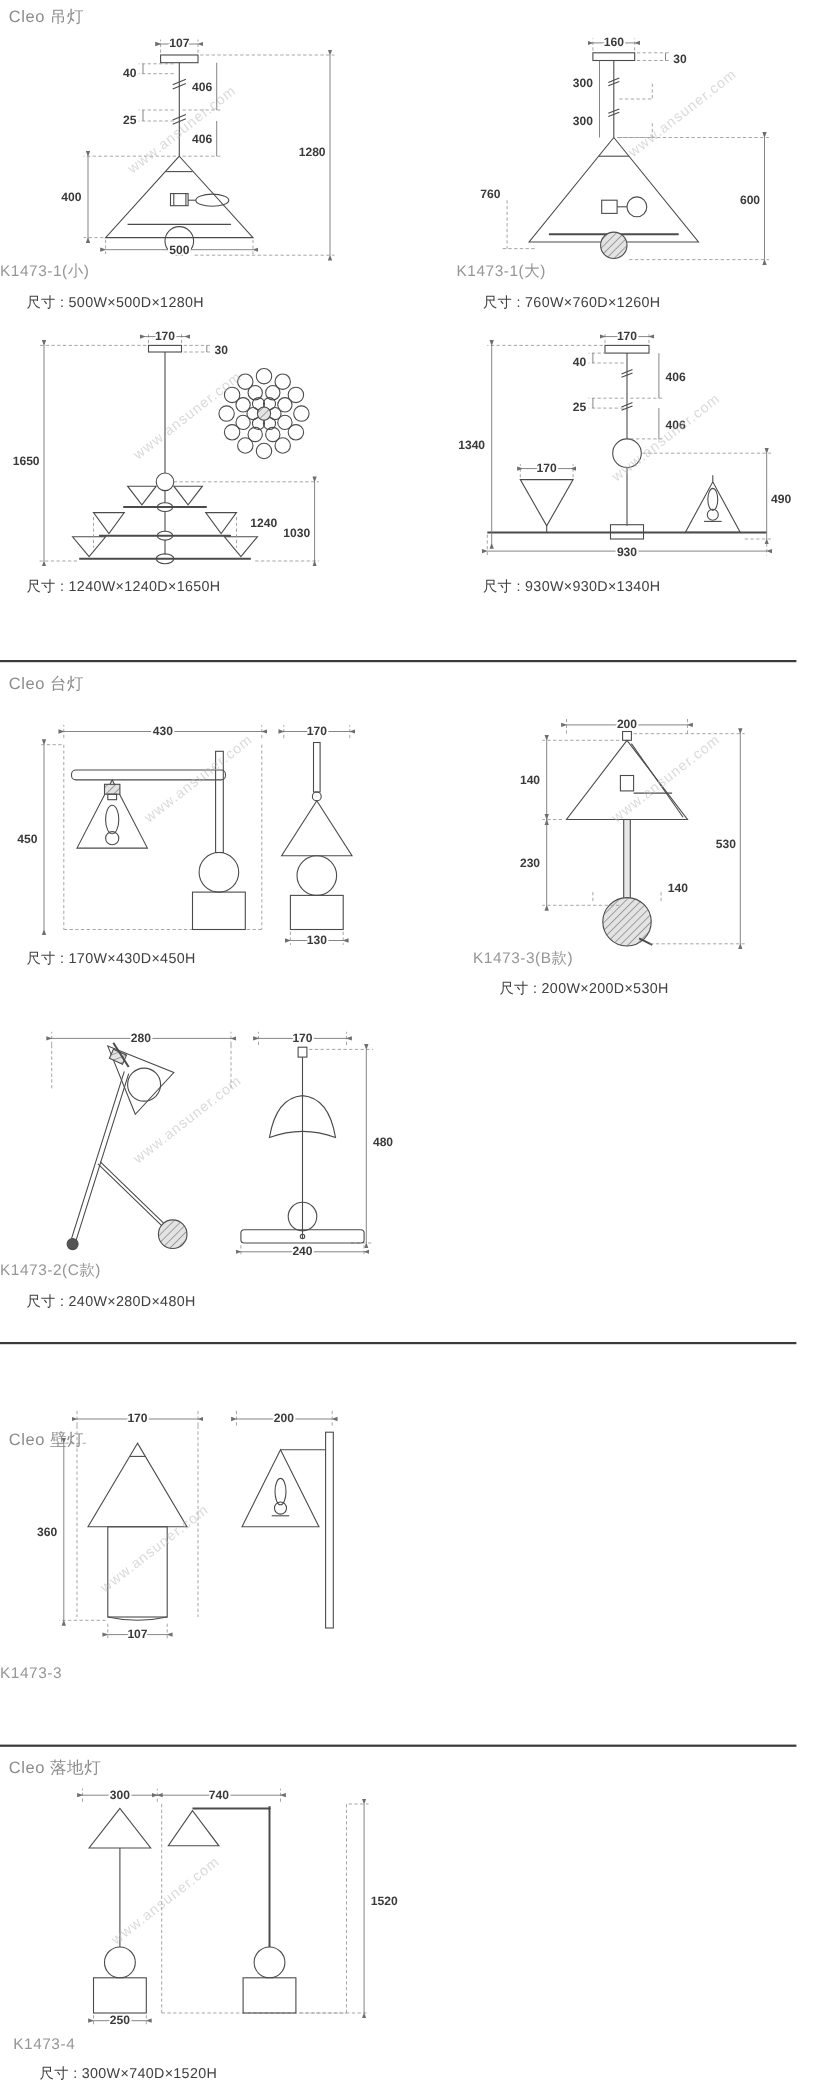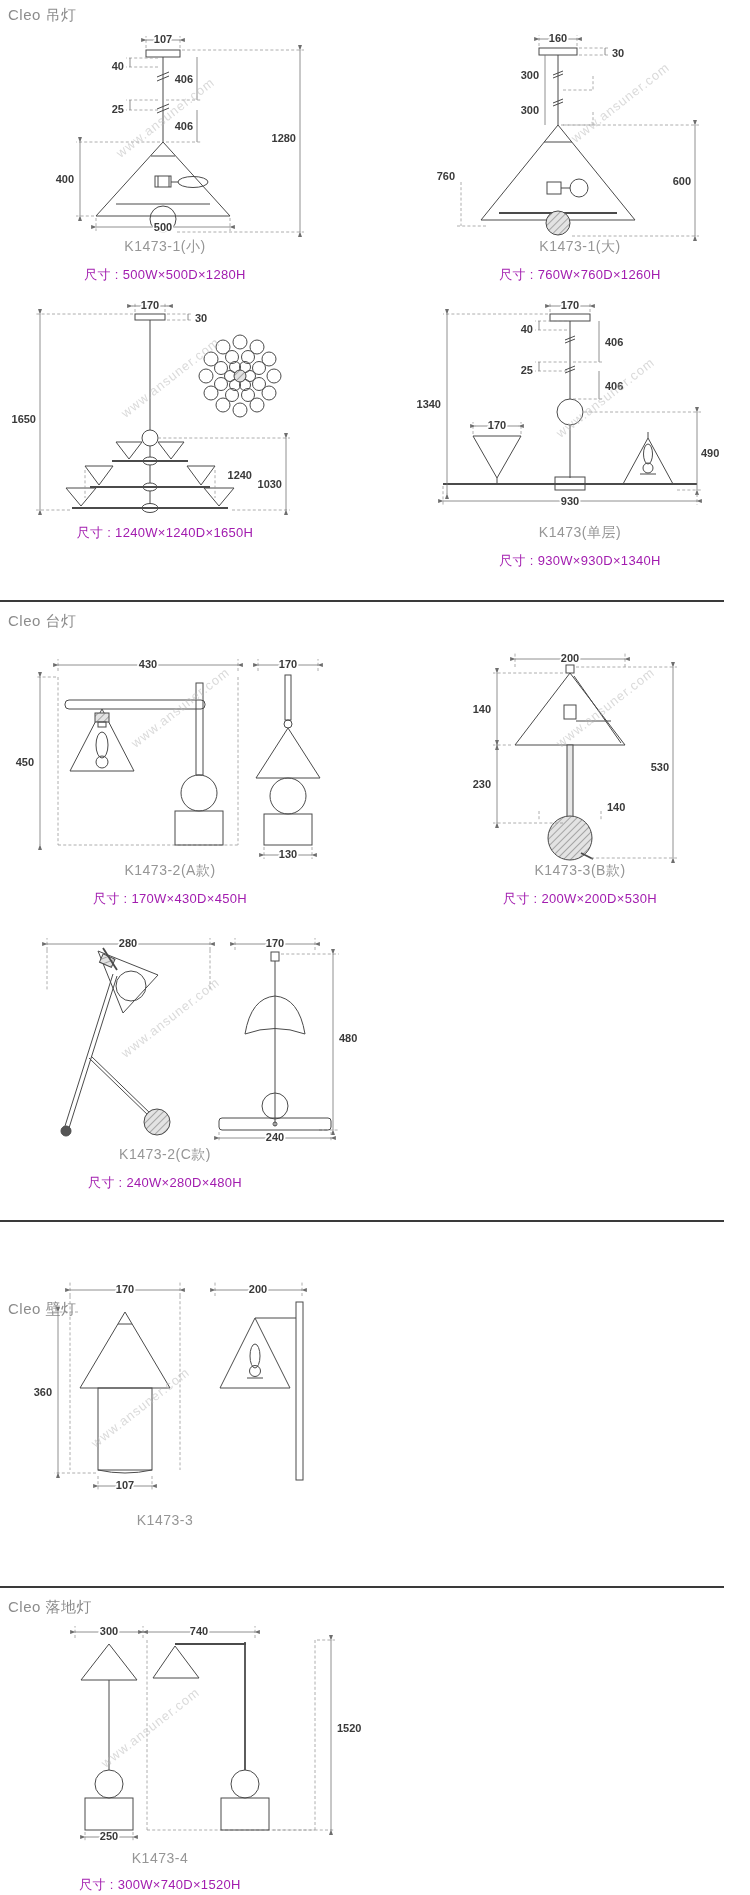--- a/index.html
+++ b/index.html
@@ -1,22 +1,22 @@
 <!DOCTYPE html>
 <html><head>
 <meta charset="utf-8">
 <style>
   html,body{margin:0;padding:0;background:#fff;}
   #page{position:relative;width:724px;height:1895px;background:#fff;overflow:hidden;
         font-family:"Liberation Sans",sans-serif;}
   .sec-header{position:absolute;left:8px;font-size:15px;color:#8c8c8c;letter-spacing:.5px;}
   .divider{position:absolute;left:0;width:750px;height:2px;background:#3a3a3a;}
-  .cap{position:absolute;text-align:center;}
+  .cap{position:absolute;text-align:left;}
   .cap-name{font-size:14px;color:#969696;margin-bottom:10px;letter-spacing:.5px;}
-  .cap-size{font-size:13px;color:#a21caf;letter-spacing:.3px;}
+  .cap-size{font-size:13px;color:#404040;letter-spacing:.3px;margin-left:24px;}
   .wm{position:absolute;color:#bcbcbc;opacity:.55;font-size:13px;letter-spacing:1px;
       transform:rotate(-38deg);white-space:nowrap;pointer-events:none;}
   svg{position:absolute;overflow:visible;}
   .ln{stroke:#4b4b4b;stroke-width:1;fill:none;}
   .lt{stroke:#4b4b4b;stroke-width:1.8;fill:none;}
   .dm{stroke:#757575;stroke-width:.8;fill:none;}
   .dd{stroke:#9a9a9a;stroke-width:.8;fill:none;stroke-dasharray:3 2.2;}
   .dt{font:700 11px "Liberation Sans",sans-serif;fill:#3a3a3a;
       paint-order:stroke;stroke:#ffffff;stroke-width:3.5px;stroke-linejoin:round;}
 </style>
@@ -261,21 +261,20 @@
         <line class="dd" x1="302" y1="196" x2="302" y2="207"></line>
     <line class="dm" x1="48" y1="203" x2="302" y2="203" marker-start="url(#arr)" marker-end="url(#arr)"></line>
     <text class="dt" x="175" y="207" text-anchor="middle">930</text>
   </g>
 </svg>
 
 <div class="cap" style="left:0;top:524px;width:330px">
   <div class="cap-size">尺寸 : 1240W×1240D×1650H</div>
 </div>
 <div class="cap" style="left:415px;top:524px;width:330px">
-  <div class="cap-name">K1473(单层)</div>
   <div class="cap-size">尺寸 : 930W×930D×1340H</div>
 </div>
 
 <div class="divider" style="top:600px"></div>
 
 <div class="sec-header" style="top:612px">Cleo 台灯</div>
 
 <svg style="left:10px;top:645px" width="370" height="215" viewBox="0 0 370 215">
   <g>
     <line class="dd" x1="48" y1="26" x2="48" y2="14"></line>
@@ -343,21 +342,20 @@
         <line class="dd" x1="156" y1="166" x2="156" y2="176"></line>
     <text class="dt" x="162" y="166" text-anchor="start">140</text>
     <line class="dd" x1="131" y1="22" x2="232" y2="22"></line>
         <line class="dd" x1="146" y1="213" x2="232" y2="213"></line>
     <line class="dm" x1="228" y1="22" x2="228" y2="213" marker-start="url(#arr)" marker-end="url(#arr)"></line>
     <text class="dt" x="224" y="126" text-anchor="end">530</text>
   </g>
 </svg>
 
 <div class="cap" style="left:0;top:862px;width:340px">
-  <div class="cap-name">K1473-2(A款)</div>
   <div class="cap-size">尺寸 : 170W×430D×450H</div>
 </div>
 <div class="cap" style="left:430px;top:862px;width:300px">
   <div class="cap-name">K1473-3(B款)</div>
   <div class="cap-size">尺寸 : 200W×200D×530H</div>
 </div>
 
 <svg style="left:5px;top:930px" width="370" height="212" viewBox="0 0 370 212">
   <g>
     <line class="dd" x1="42" y1="20" x2="42" y2="8"></line>
@@ -476,21 +474,21 @@
     <circle cx="94" cy="166" r="14"></circle>
     <rect x="70" y="180" width="48" height="32"></rect>
     <line class="lt" x1="160" y1="26" x2="231" y2="26"></line>
     <line class="lt" x1="230" y1="24" x2="230" y2="152"></line>
     <path d="M160,28 L138,60 L184,60 Z"></path>
     <circle cx="230" cy="166" r="14"></circle>
     <rect x="206" y="180" width="48" height="32"></rect>
   </g>
 </svg>
 
-<div class="cap" style="left:0;top:1850px;width:320px">
+<div class="cap" style="left:12px;top:1850px;width:320px">
   <div class="cap-name">K1473-4</div>
   <div class="cap-size">尺寸 : 300W×740D×1520H</div>
 </div>
 
 <div class="wm" style="left:105px;top:110px">www.ansuner.com</div>
 <div class="wm" style="left:560px;top:95px">www.ansuner.com</div>
 <div class="wm" style="left:110px;top:370px">www.ansuner.com</div>
 <div class="wm" style="left:545px;top:390px">www.ansuner.com</div>
 <div class="wm" style="left:120px;top:700px">www.ansuner.com</div>
 <div class="wm" style="left:545px;top:700px">www.ansuner.com</div>

